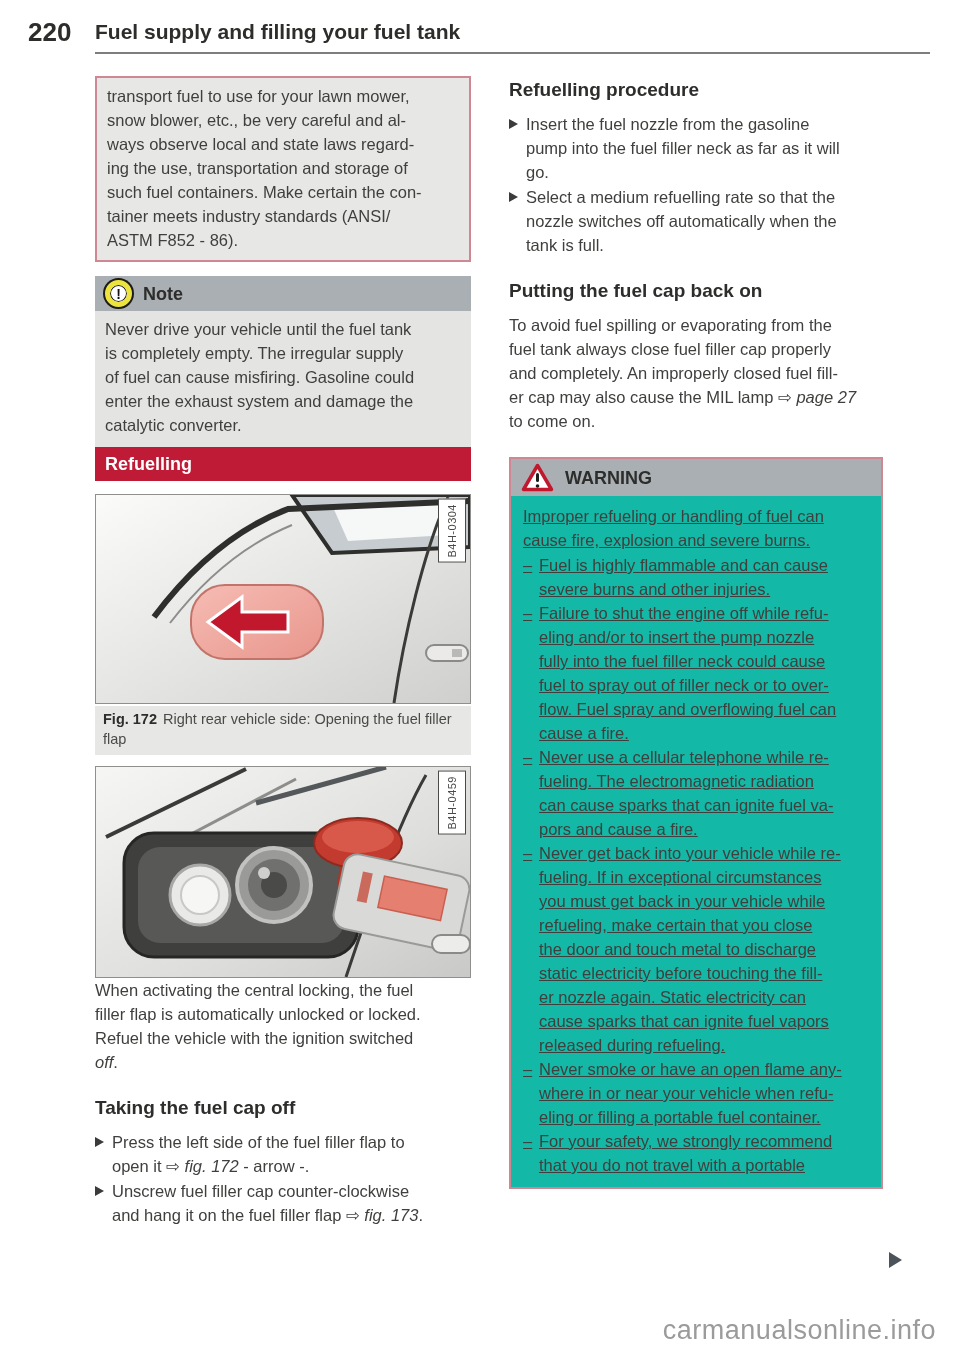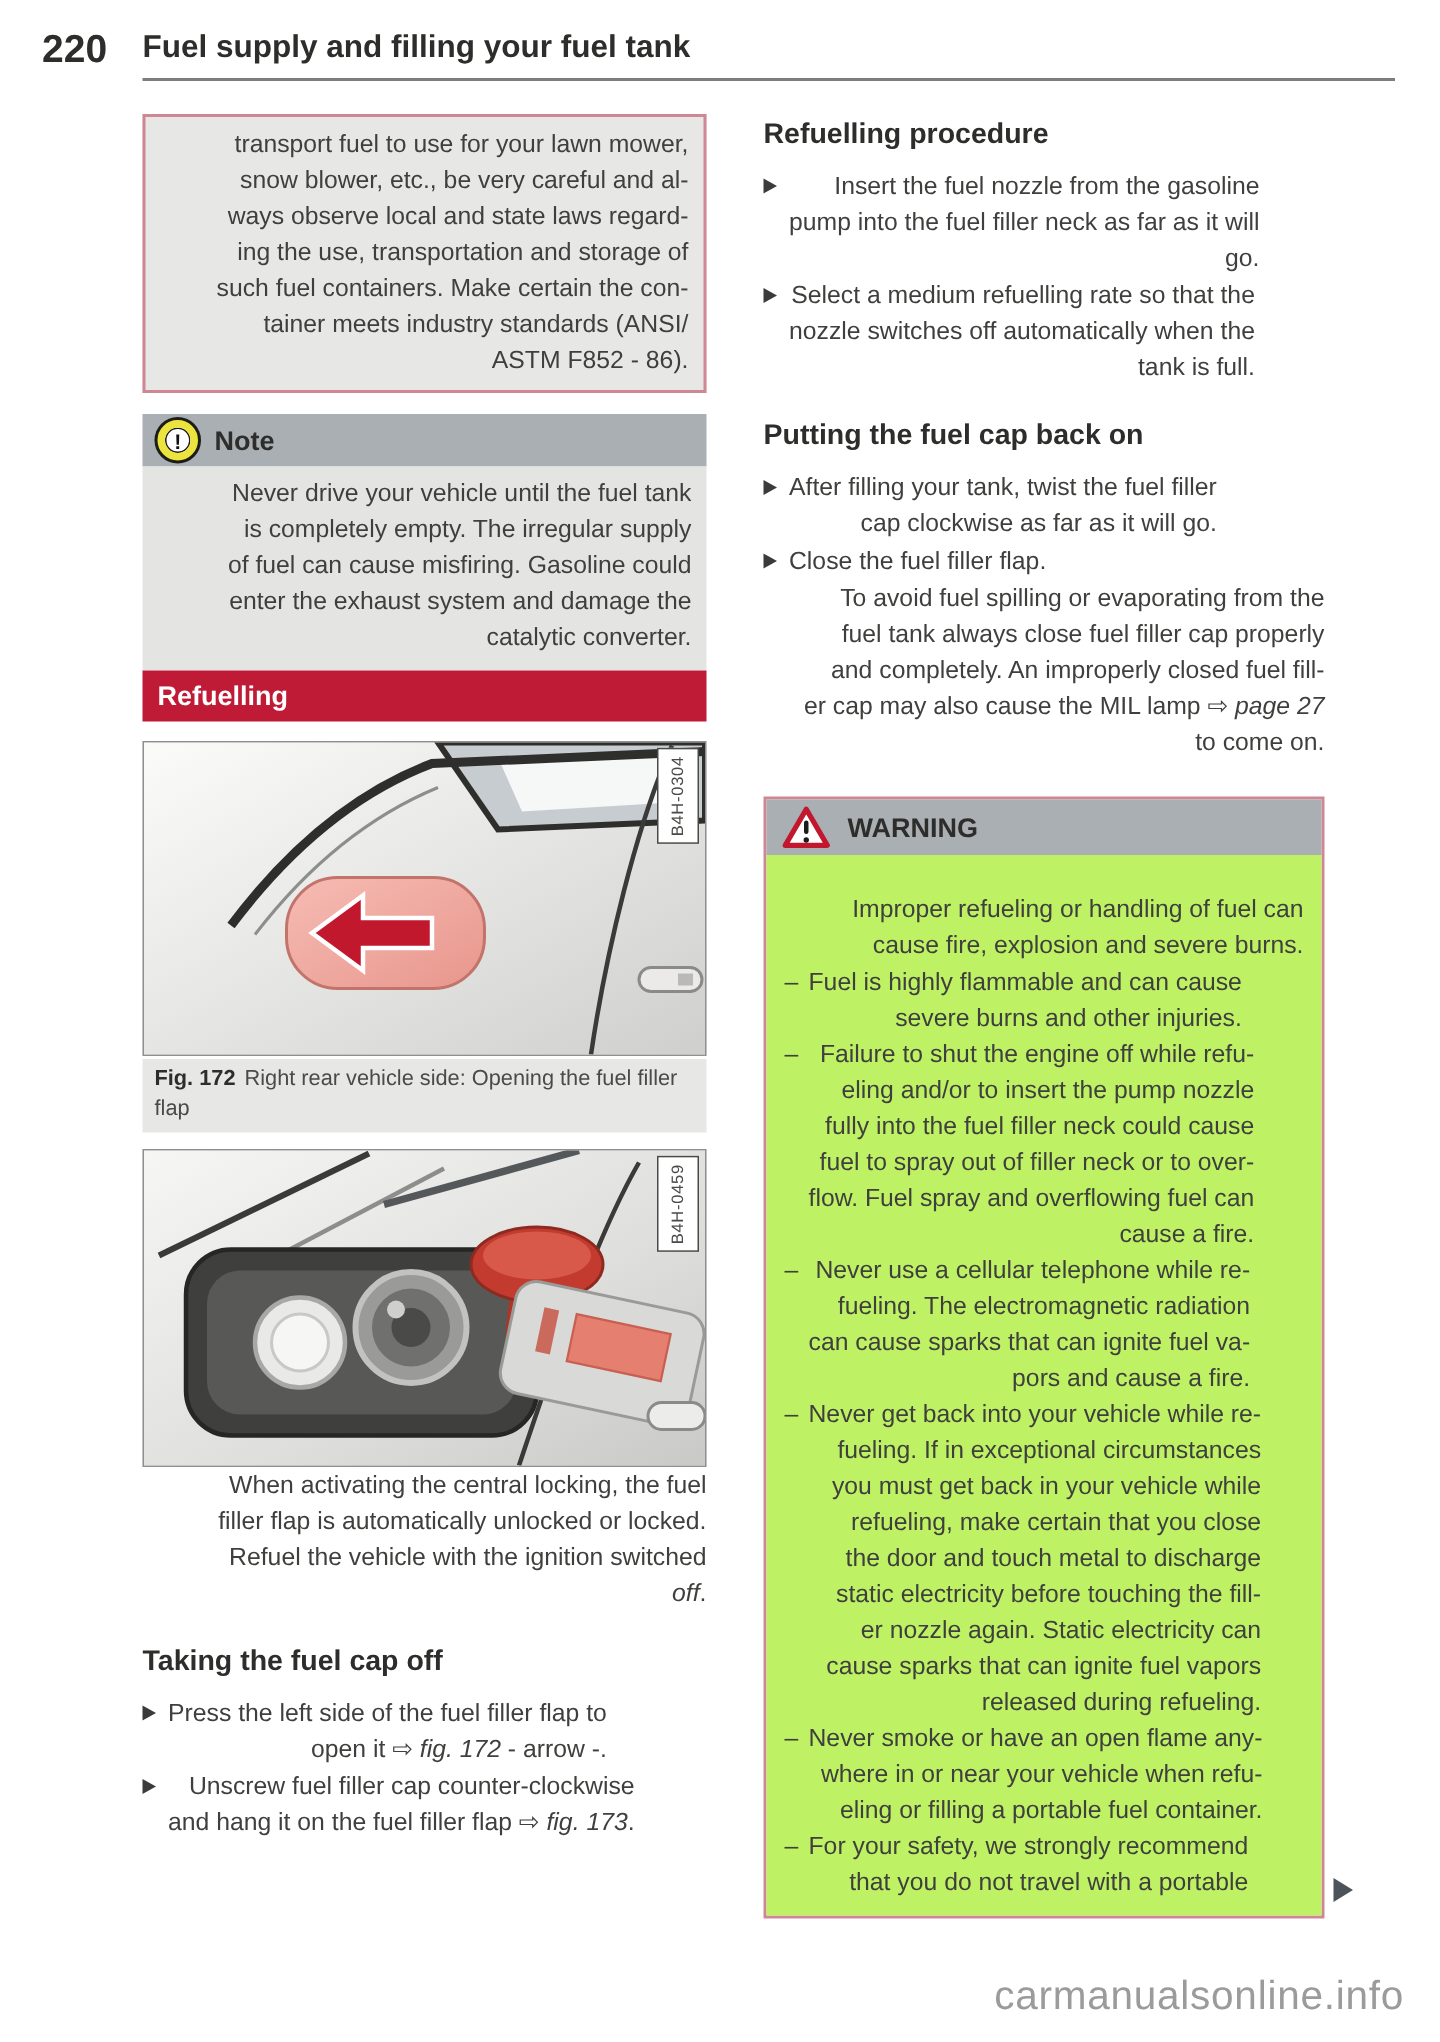--- a/index.html
+++ b/index.html
@@ -3,21 +3,21 @@
 <meta charset="utf-8">
 <style>
   * { margin:0; padding:0; box-sizing:border-box; }
   html,body { background:#ffffff; }
   body {
     width:960px; height:1361px; position:relative;
     font-family:"Liberation Sans", sans-serif;
     color:#3f3f3d; font-size:16.5px; line-height:24px;
     overflow:hidden;
   }
-  .txt { white-space:pre-line;text-align:right; }
+  .txt { white-space:pre-line; }
 
   
   .page-number { position:absolute; left:28px; top:20px; font-size:26px; font-weight:bold; color:#2d2d2b; }
   .page-title  { position:absolute; left:95px; top:20px; font-size:21px; font-weight:bold; color:#2d2d2b; }
   .header-rule { position:absolute; left:95px; top:52px; width:835px; height:2px; background:#7d7d7b; }
 
   
   .col-left  { position:absolute; left:95px;  top:76px; width:376px; }
   .col-right { position:absolute; left:509px; top:76px; width:374px; }
 
@@ -73,21 +73,21 @@
   .tri {
     flex:none; width:0; height:0; margin:7px 8px 0 0;
     border-left:9px solid #3b3b39;
     border-top:5px solid transparent;
     border-bottom:5px solid transparent;
   }
   .dash-row { display:flex; }
   .dash-row .dash { flex:none; width:16px; }
 
   .warning-box { margin-top:24px; border:2px solid #cf8794; }
-  .warning-box .box-body { background:#bef264; padding:24px 12px 10px; }
+  .warning-box .box-body { background:#14b8a6; padding:8px 12px 10px;text-decoration:underline; }
   .warn-lead { margin-bottom:1px; }
 
   
   .cont-arrow {
     position:absolute; left:889px; top:1252px; width:0; height:0;
     border-left:13px solid #4c535a;
     border-top:8px solid transparent;
     border-bottom:8px solid transparent;
   }
   .watermark {
@@ -224,31 +224,20 @@
     </div>
     <div class="bullet">
       <span class="tri"></span>
       <span class="txt"><span>Select a medium refuelling rate so that the
 nozzle switches off automatically when the
 tank is full.</span></span>
     </div>
   </div>
 
   <h3 class="sub">Putting the fuel cap back on</h3>
-  <div class="bullet-list">
-    <div class="bullet">
-      <span class="tri"></span>
-      <span class="txt"><span>After filling your tank, twist the fuel filler
-cap clockwise as far as it will go.</span></span>
-    </div>
-    <div class="bullet">
-      <span class="tri"></span>
-      <span class="txt"><span>Close the fuel filler flap.</span></span>
-    </div>
-  </div>
 
   <p class="para txt"><span>To avoid fuel spilling or evaporating from the
 fuel tank always close fuel filler cap properly
 and completely. An improperly closed fuel fill-
 er cap may also cause the MIL lamp ⇨ </span><span style="font-style: italic;">page 27</span><span>
 to come on.</span></p>
 
   <div class="warning-box">
     <div class="box-header">
       <svg width="33" height="29" viewBox="0 0 33 29">

